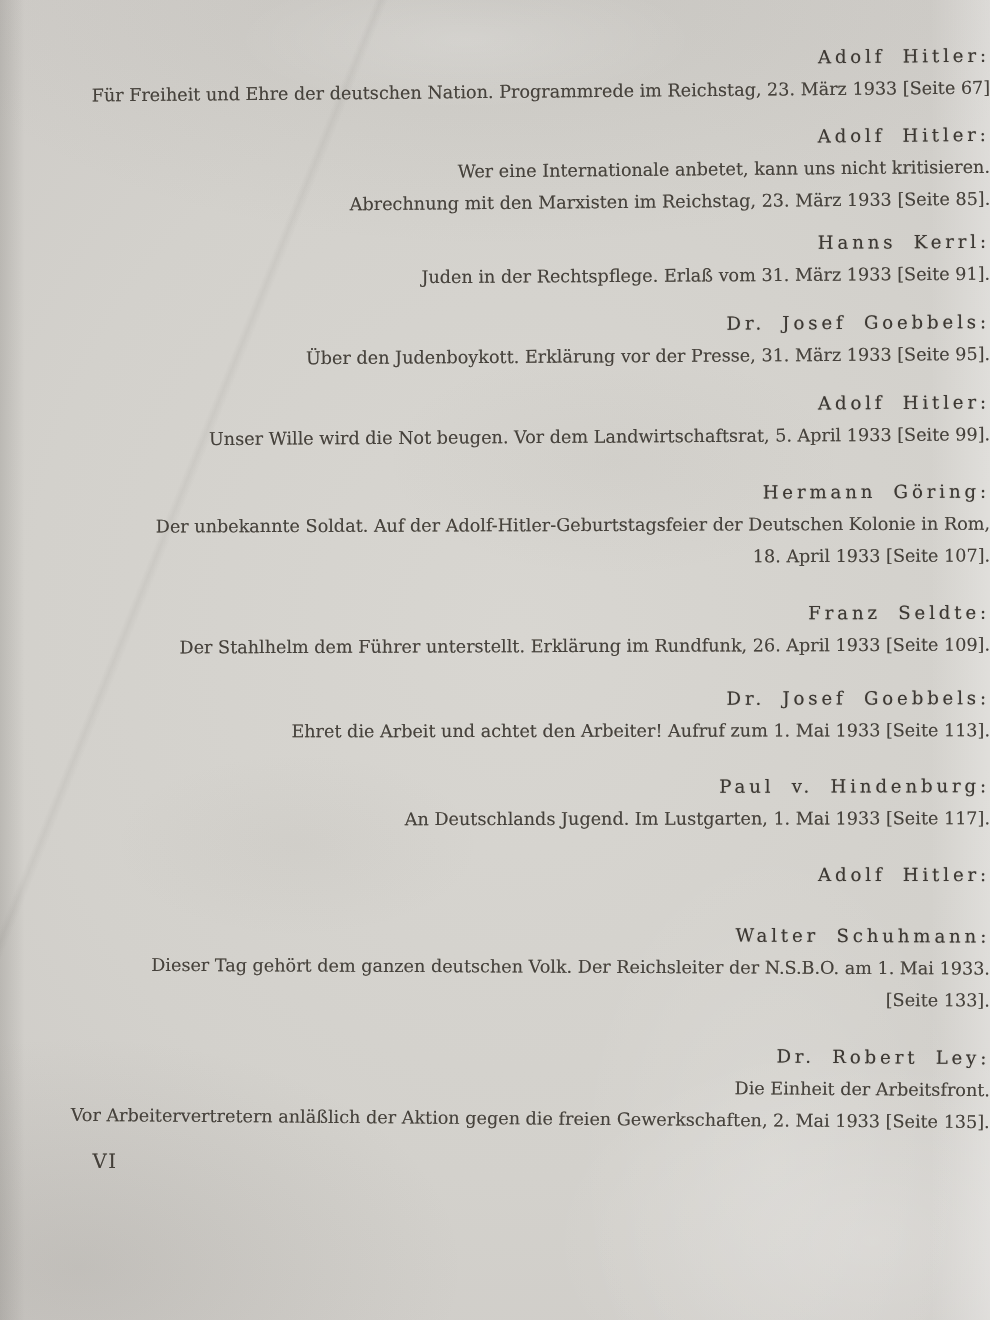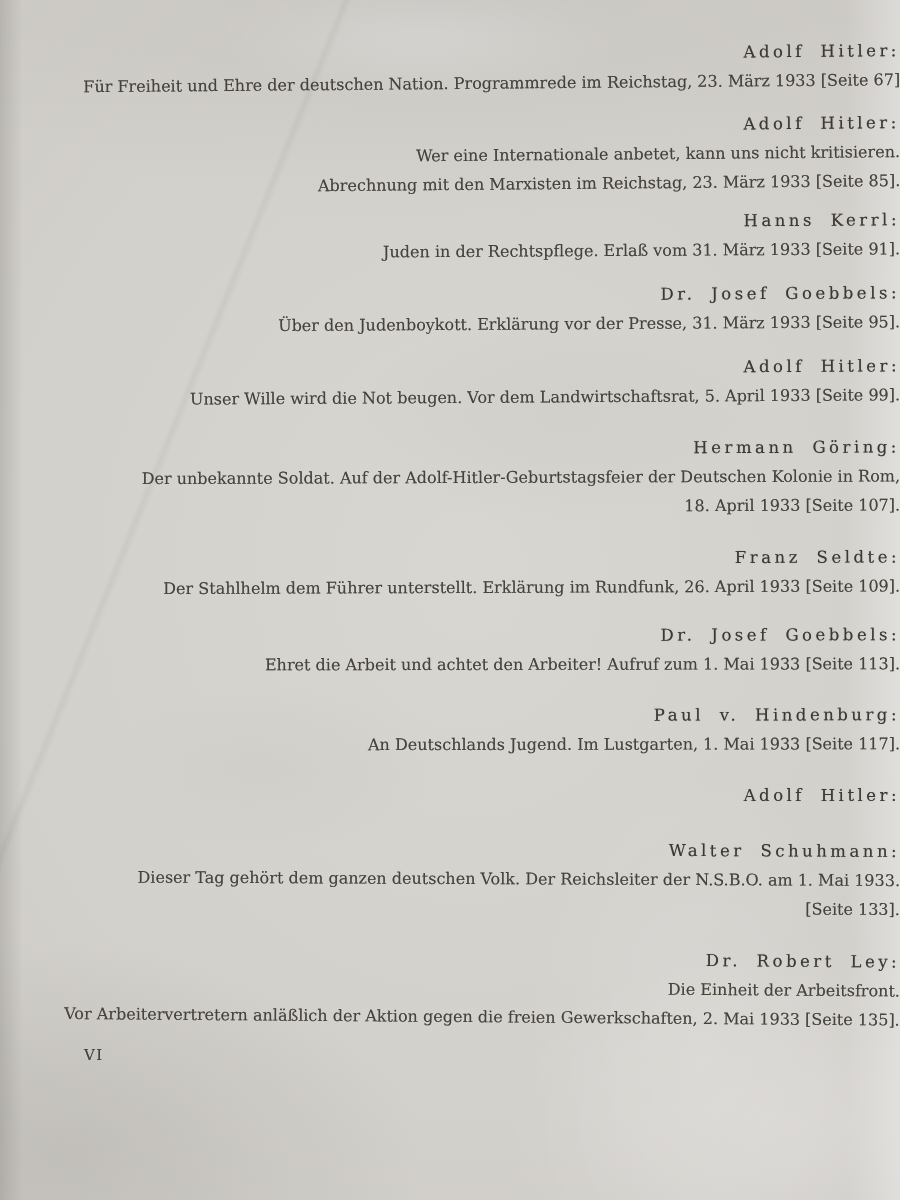--- a/index.html
+++ b/index.html
@@ -75,21 +75,21 @@
   .e1, .e2        { transform: rotate(-0.5deg); }
   .e3, .e4, .e5   { transform: rotate(-0.35deg); }
   .e6, .e7        { transform: rotate(-0.2deg); }
   .e8, .e9        { transform: rotate(-0.1deg); }
   .e11            { transform: rotate(0.25deg); }
   .e12            { transform: rotate(0.45deg); }
   .folio {
     position: absolute;
     left: 84px;
     top: 1046px;
-    font-size: 15px;
+    font-size: 18px;
     letter-spacing: 1.5px;
     color: #44403a;
     text-shadow: 0 0 0.5px rgba(70,64,56,0.45);
   }
 </style>
 </head>
 <body>
 
 <div class="page">
   <div class="content">

